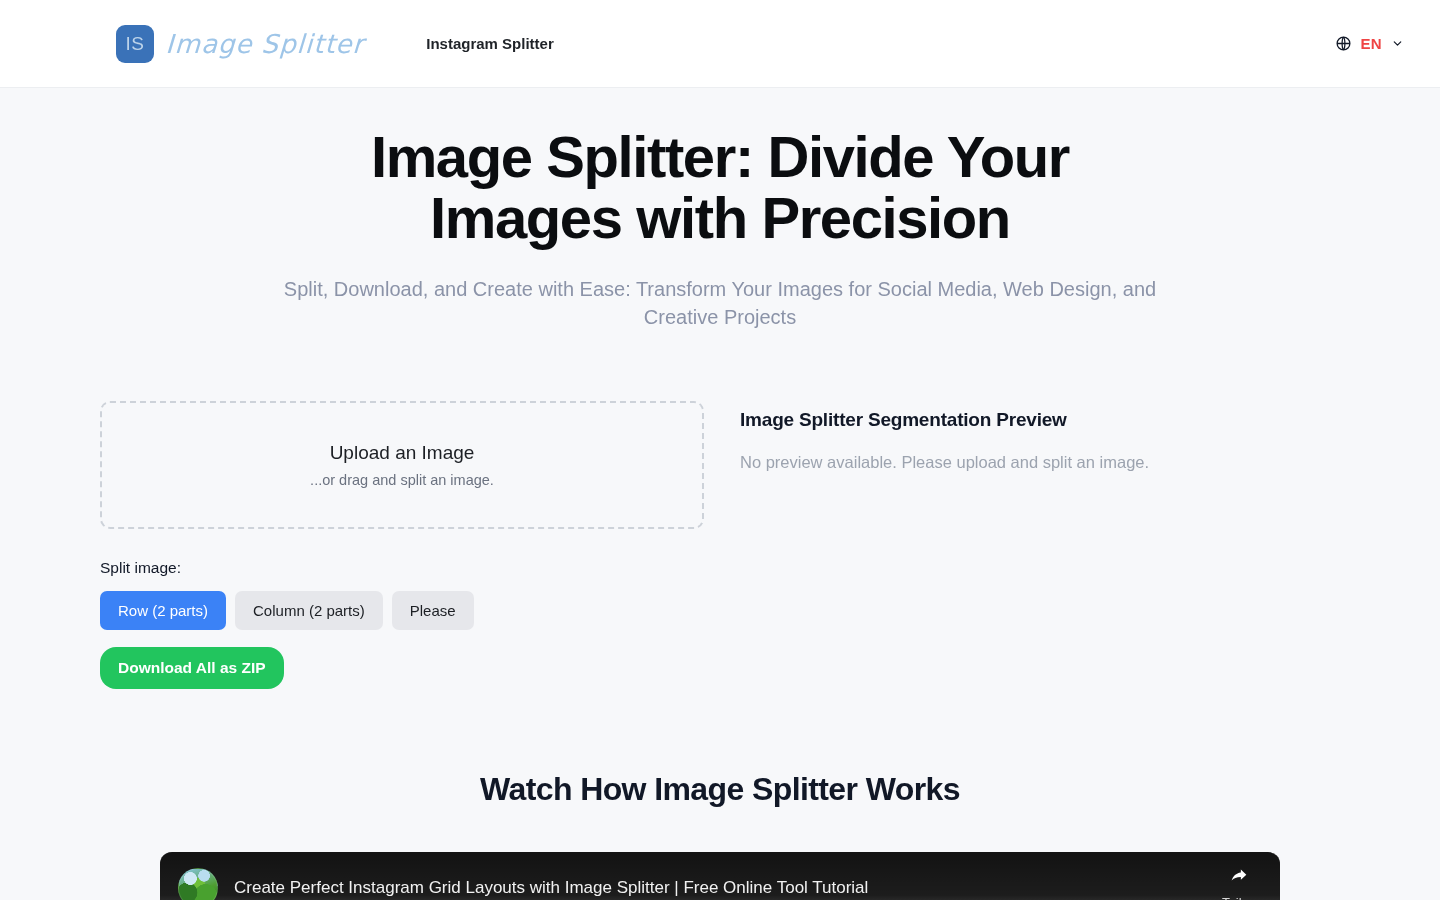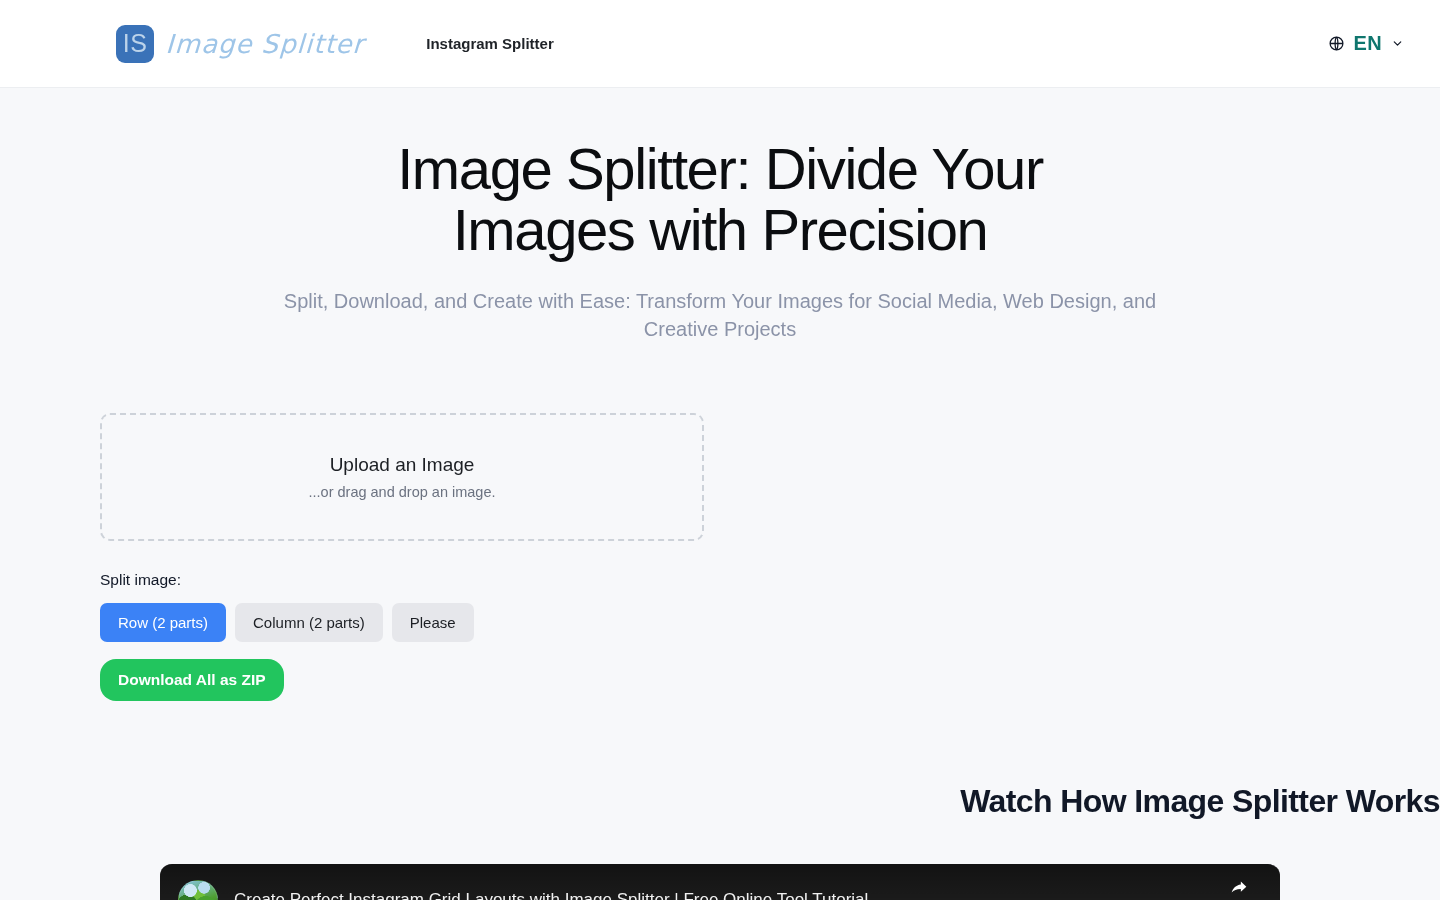--- a/index.html
+++ b/index.html
@@ -31,21 +31,21 @@
     align-items: center;
     gap: 14px;
     text-decoration: none;
   }
   .brand-mark {
     width: 38px;
     height: 38px;
     border-radius: 9px;
     background: #3a72b8;
     color: #bcd3ea;
-    font-size: 25px;
+    font-size: 19px;
     font-weight: 400;
     letter-spacing: 0.5px;
     display: flex;
     align-items: center;
     justify-content: center;
     font-family: "Liberation Sans", sans-serif;
   }
   .brand-word {
     font-size: 26px;
     color: #9ec5e8;
@@ -76,40 +76,40 @@
     display: flex;
     align-items: center;
     gap: 9px;
     background: none;
     border: none;
     cursor: pointer;
     padding: 6px 4px;
     font-family: "Liberation Sans", sans-serif;
   }
   .lang-label {
-    font-size: 20px;
-    font-weight: 700;
-    color: #0f766e;
+    font-size: 15px;
+    font-weight: 700;
+    color: #ef4444;
     letter-spacing: 0.3px;
   }
   .globe-icon svg, .chev-icon svg { display: block; }
 
   
   .hero {
     padding-top: 38px;
     text-align: center;
   }
   .hero-title {
     font-size: 58px;
     line-height: 1.06;
-    font-weight: 400;
+    font-weight: 700;
     letter-spacing: -1.4px;
     color: #0b0d10;
     max-width: 830px;
-    margin: 12px auto;
+    margin: 0 auto;
   }
   .hero-sub {
     margin: 26px auto 0;
     max-width: 900px;
     font-size: 20px;
     line-height: 1.4;
     color: #8b93a8;
     font-weight: 400;
   }
 
@@ -192,21 +192,20 @@
     color: #9ca3af;
   }
 
   
   .video-section { margin-top: 82px; text-align: center; }
   .video-heading {
     font-size: 32px;
     font-weight: 700;
     color: #111827;
     letter-spacing: -0.6px;
-    text-align: right;
   }
   .player {
     margin: 44px auto 0;
     width: 1120px;
     height: 630px;
     background: #000;
     border-radius: 12px;
     position: relative;
     overflow: hidden;
   }
@@ -296,34 +295,38 @@
 <section class="hero">
   <h1 class="hero-title">Image Splitter: Divide Your Images with Precision</h1>
   <p class="hero-sub">Split, Download, and Create with Ease: Transform Your Images for Social Media, Web Design, and Creative Projects</p>
 </section>
 
 <section class="tool-wrap">
   <div class="tool-left">
 
     <div class="dropzone">
       <div class="dropzone-title">Upload an Image</div>
-      <div class="dropzone-hint">...or drag and drop an image.</div>
+      <div class="dropzone-hint">...or drag and split an image.</div>
     </div>
 
     <div class="split-label">Split image:</div>
 
     <div class="mode-row">
       <button class="mode-btn active">Row (2 parts)</button>
       <button class="mode-btn">Column (2 parts)</button>
       <button class="mode-btn">Please</button>
     </div>
 
     <button class="zip-btn">Download All as ZIP</button>
   </div>
 
+  <div class="tool-right">
+    <h2 class="preview-title">Image Splitter Segmentation Preview</h2>
+    <p class="preview-empty">No preview available. Please upload and split an image.</p>
+  </div>
 </section>
 
 <section class="video-section">
   <h2 class="video-heading">Watch How Image Splitter Works</h2>
 
   <div class="player">
     <div class="video-canvas">
       
       
     </div>

